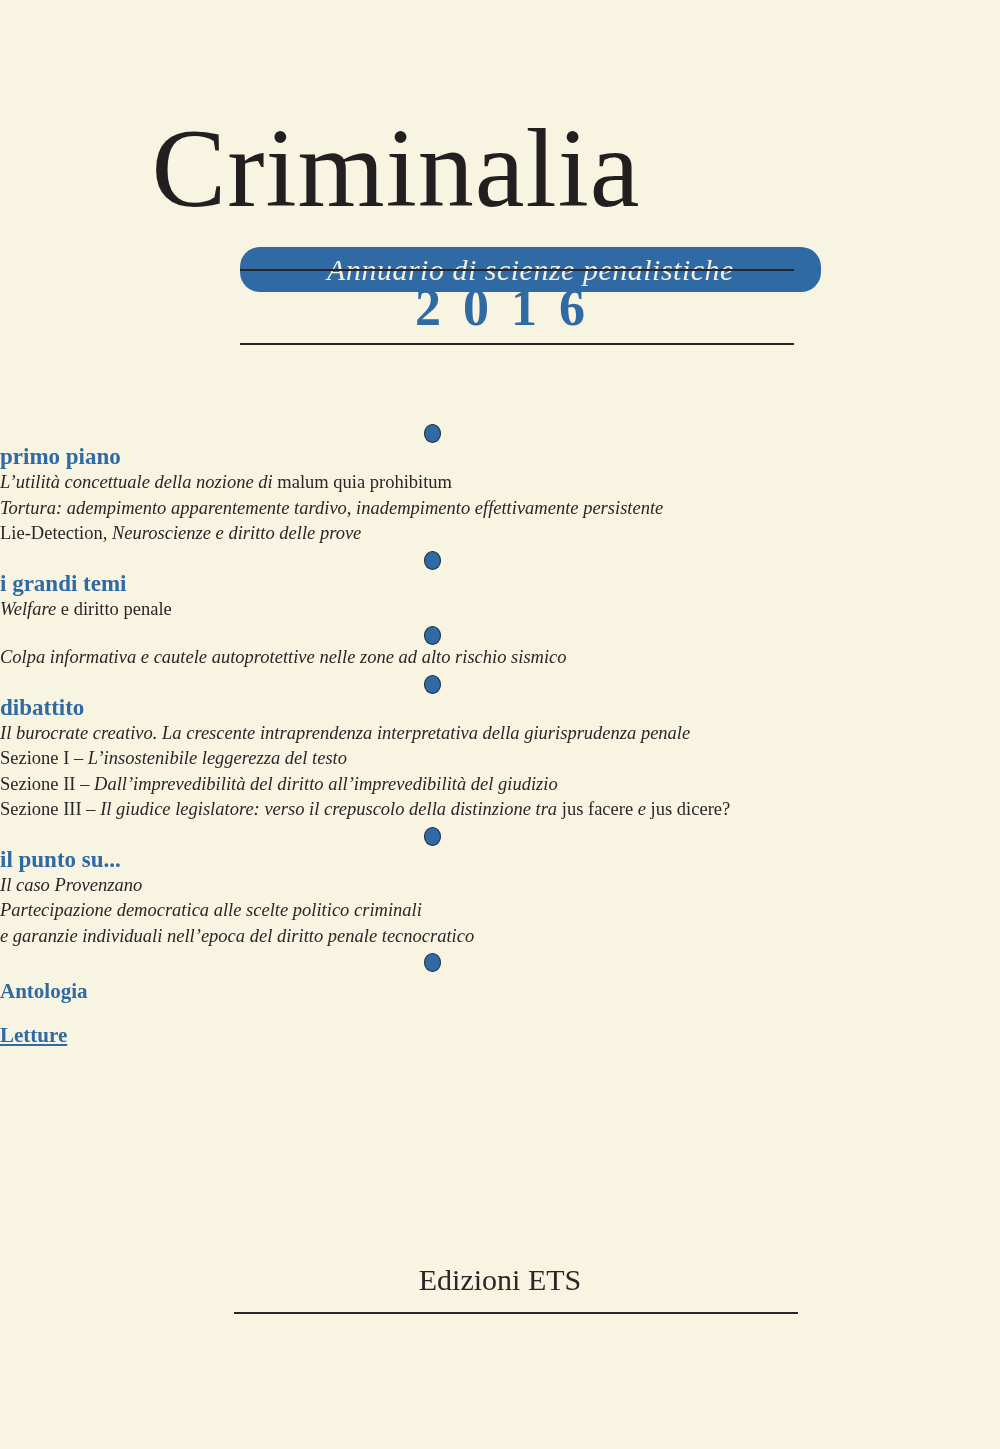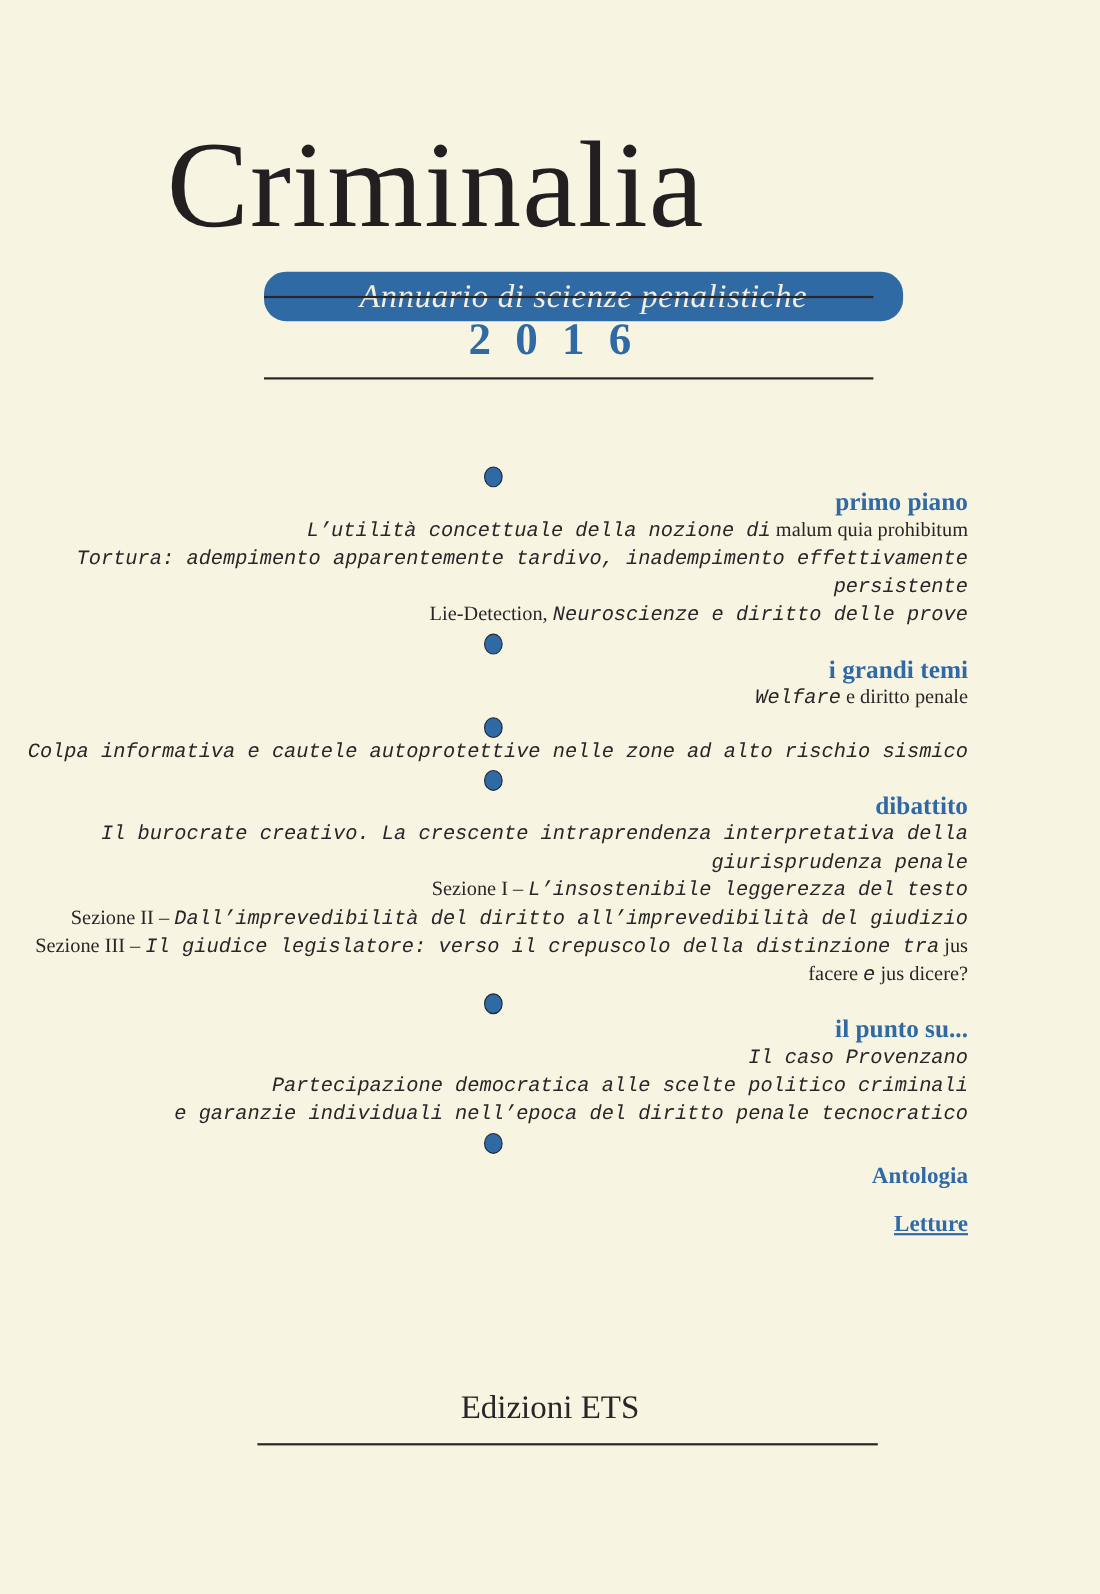--- a/index.html
+++ b/index.html
@@ -20,39 +20,38 @@
       position:absolute; left:240px; top:247px; width:581px; height:45px;
       background:#2f6aa5; border-radius:20px;
       display:flex; align-items:center; justify-content:center;
     }
     .subtitle-band span {
       color:#f3efe0; font-style:italic; font-size:30px; letter-spacing:0.5px;
     }
     .rule { position:absolute; height:2px; background:#2a2526; }
     .year {
       position:absolute; left:0; width:1000px; top:278px;
-      text-align:center; font-size:41px; font-weight:bold; color:#2f6aa5;
+      text-align:center; font-size:52px; font-weight:bold; color:#2f6aa5;
       letter-spacing:22px; line-height:60px; padding-left:22px; box-sizing:border-box;
     }
     .toc {
       position:absolute; left:0; width:864px; top:424px;
-      text-align:right;
-      margin-left:16px;
+      text-align:left;
     }
     .dot {
       width:17px; height:19px; border-radius:50%;
       background:#2f6aa5; border:1.5px solid #1e2a3a;
       margin:0 auto; box-sizing:border-box;
     }
     .sec-head {
       color:#2f6aa5; font-weight:bold; font-size:23px; line-height:26px;
       margin-top:1px;
     }
     .entry { font-size:18.5px; line-height:25.5px; color:#2a2526; }
-    .it { font-style:italic;font-family:Liberation Mono, monospace; }
+    .it { font-style:italic; }
     .sec { margin-bottom:4px; }
     .plain-head { color:#2f6aa5; font-weight:bold; font-size:21px; line-height:26px; }
     .publisher {
       position:absolute; left:0; width:1000px; top:1263px;
       text-align:center; font-size:30px; color:#2a2526;
     }
   </style>
 </head>
 <body>
 

